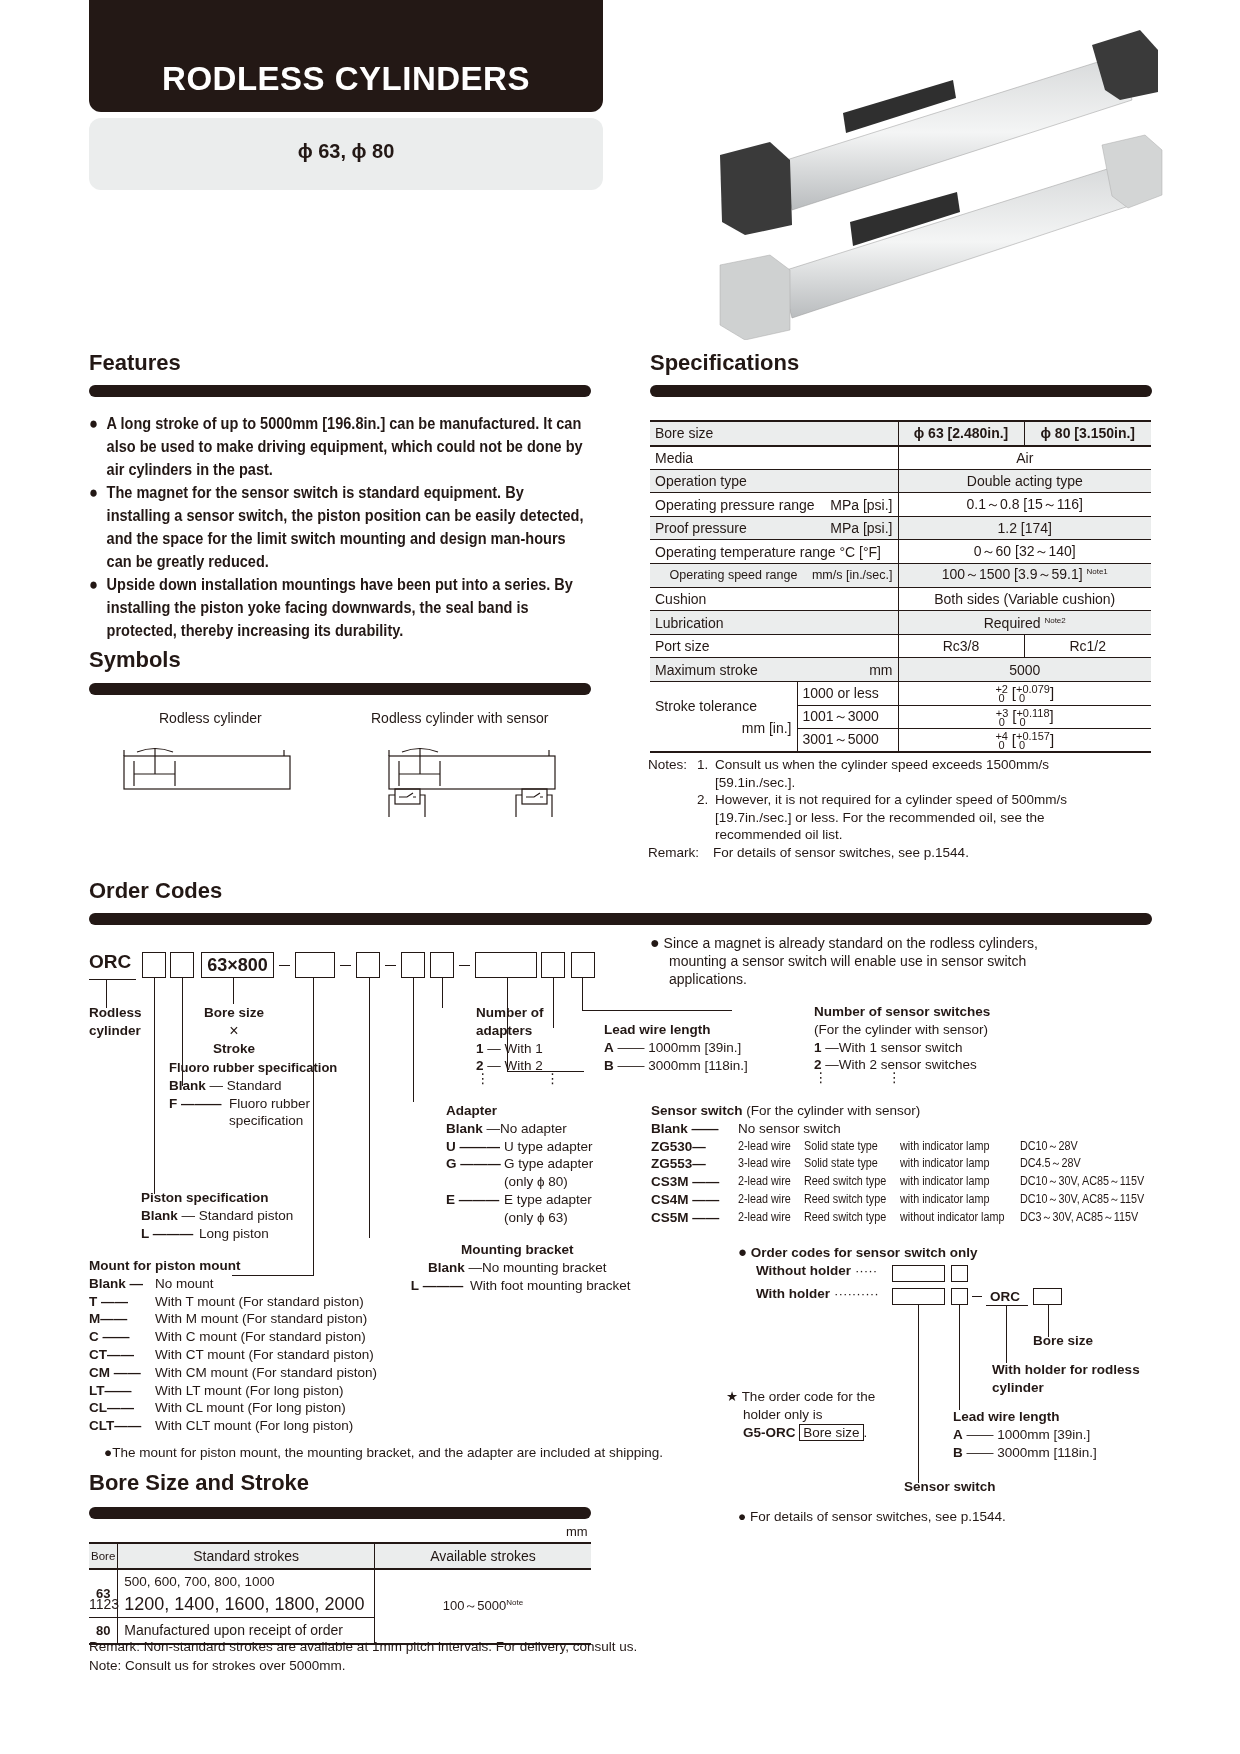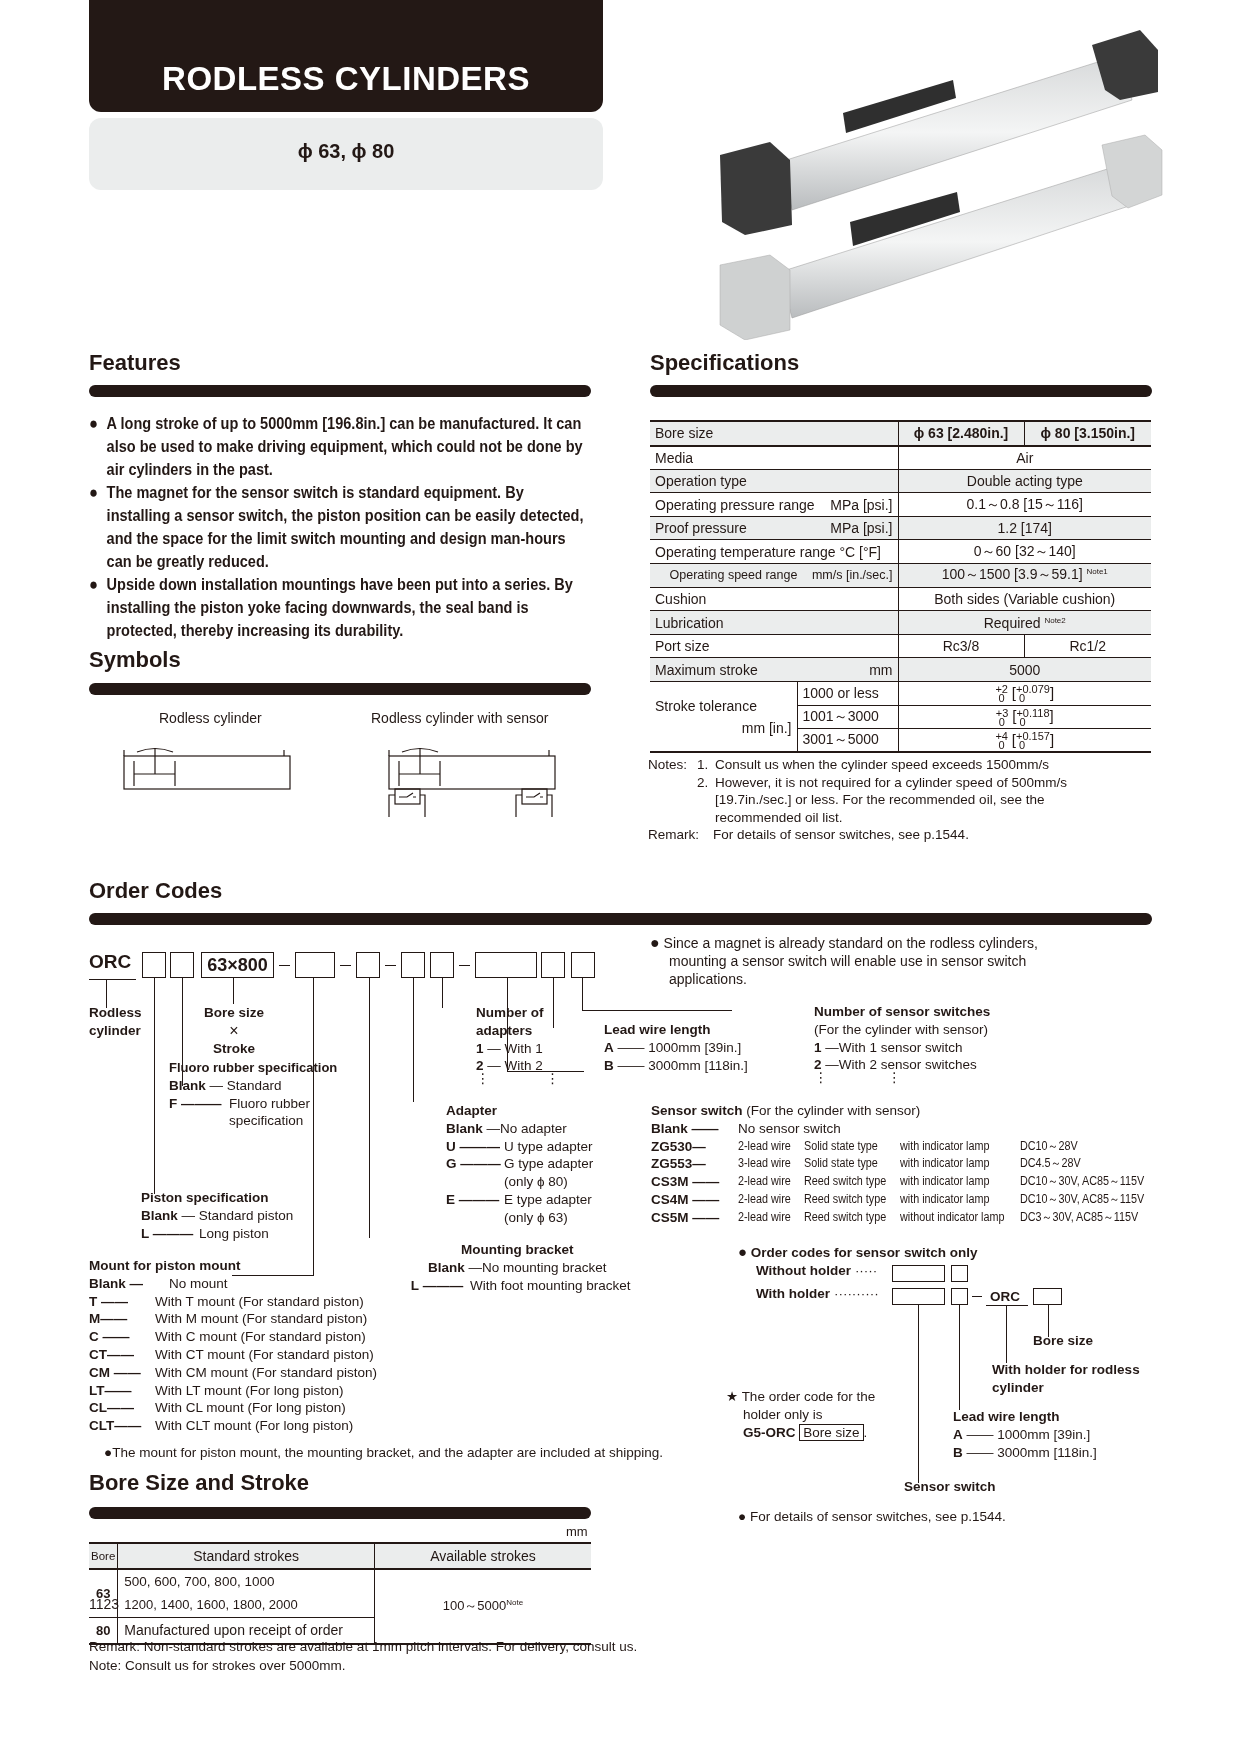--- a/index.html
+++ b/index.html
@@ -214,20 +214,21 @@
 </tbody>
     </table>
 </div>
 
 <div class="abs notes" style="left:648px; top:756px; width:510px;">
   <div style="display:flex;">
       <span style="width:49px;">Notes:</span>
       <span style="width:18px;">1.</span>
       <span>Consult us when the cylinder speed exceeds 1500mm/s</span>
     </div>
+  <div style="padding-left:67px;">[59.1in./sec.].</div>
   <div style="display:flex;">
       <span style="width:49px;"></span>
       <span style="width:18px;">2.</span>
       <span>However, it is not required for a cylinder speed of 500mm/s</span>
     </div>
   <div style="padding-left:67px;">[19.7in./sec.] or less. For the recommended oil, see the</div>
   <div style="padding-left:67px;">recommended oil list.</div>
   <div style="display:flex;">
       <span style="width:65px;">Remark:</span>
       <span>For details of sensor switches, see p.1544.</span>
@@ -394,21 +395,21 @@
   <div><span class="b">Blank</span> —<span>No mounting bracket</span></div>
   <div style="display:flex;">
       <span class="b" style="width:66px;"><span>L</span> ———</span>
       <span>With foot mounting bracket</span>
     </div>
 </div>
 
 <div class="abs oc" style="left:89px; top:1257px;">
   <div class="b">Mount for piston mount</div>
   <div style="display:flex;">
-      <span class="b" style="width:80px;"><span>Blank</span> —</span>
+      <span class="b" style="width:66px;"><span>Blank</span> —</span>
       <span>No mount</span>
     </div>
   <div style="display:flex;">
       <span class="b" style="width:66px;"><span>T</span> ——</span>
       <span>With T mount (For standard piston)</span>
     </div>
   <div style="display:flex;">
       <span class="b" style="width:66px;"><span>M</span>——</span>
       <span>With M mount (For standard piston)</span>
     </div>
@@ -488,21 +489,21 @@
     <td style="font-size:11.5px; padding:0 2px; border-bottom:2px solid #231815;">Bore</td>
     <td style="text-align:center; border-left:1px solid #231815; border-bottom:2px solid #231815;">Standard strokes</td>
     <td style="text-align:center; border-left:1px solid #231815; border-bottom:2px solid #231815;">Available strokes</td>
   </tr>
   <tr style="height:24px;">
     <td rowspan="2" class="b" style="font-size:13px; padding:0 2px; text-align:center; border-bottom:1px solid #231815;">63</td>
     <td style="border-left:1px solid #231815; font-size:13.5px;">500, 600, 700, 800, 1000</td>
     <td rowspan="3" style="border-left:1px solid #231815; text-align:center; font-size:13px;"><span>100～5000</span><span class="sup">Note</span></td>
   </tr>
   <tr style="height:24px;">
-    <td style="border-left:1px solid #231815; border-bottom:1px solid #231815; font-size:13px;">1200, 1400, 1600, 1800, 2000</td>
+    <td style="border-left:1px solid #231815; border-bottom:1px solid #231815; font-size:18px;">1200, 1400, 1600, 1800, 2000</td>
   </tr>
   <tr style="height:24px;">
     <td class="b" style="font-size:13px; padding:5px 2px; text-align:center;">80</td>
     <td style="border-left:1px solid #231815;">Manufactured upon receipt of order</td>
   </tr>
 </tbody>
     </table>
 </div>
 
 <div class="abs" style="left:89px; top:1638px; font-size:13.5px; line-height:18.5px; white-space:nowrap;">

